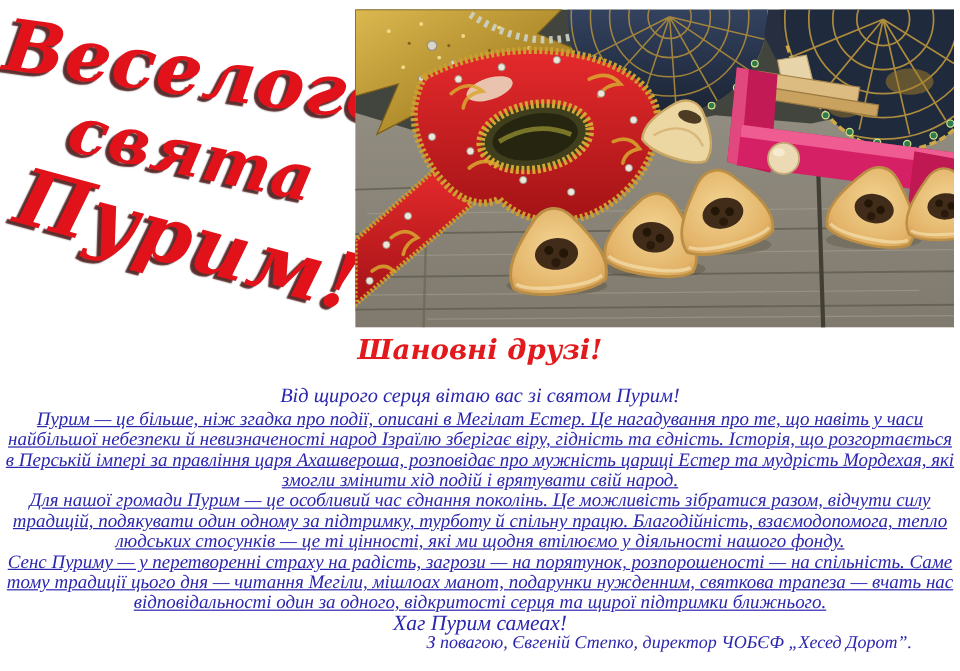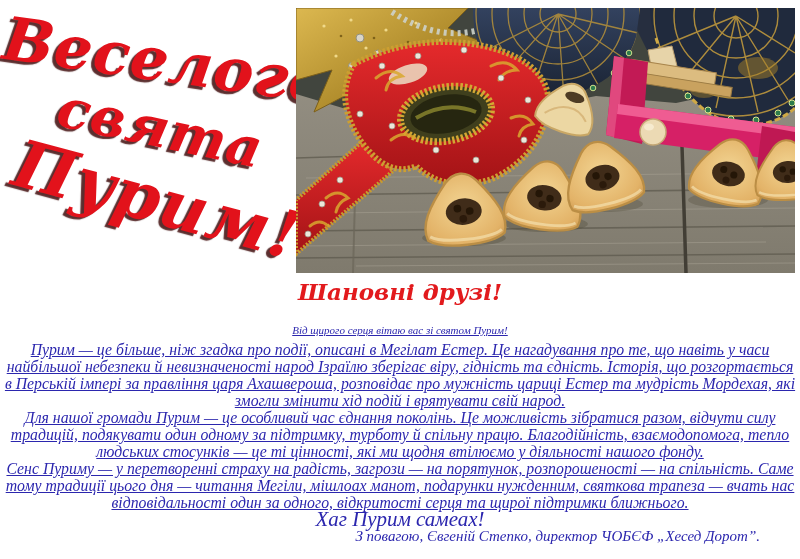--- a/index.html
+++ b/index.html
@@ -26,23 +26,23 @@
 
   
   .textblock{
     position:absolute;left:2px;top:280px;width:796px;text-align:center;
     color:#2b26ae;font-style:italic;
   }
   .heading{
     margin:0 0 2px 0;font-family:"DejaVu Serif", serif;font-style:italic;font-weight:bold;
     color:#e21a1d;font-size:23px;line-height:1.05;
   }
-  .sub{margin:17px 0 2px 0;font-size:11px;line-height:18px;text-decoration:underline;}
+  .sub{margin:17px 0 2px 0;font-size:17px;line-height:18px;}
   .para{margin:0;font-size:15.8px;line-height:17px;text-decoration:underline;}
-  .closing{margin:0;font-size:21px;line-height:17px;}
+  .closing{margin:0;font-size:18px;line-height:17px;}
   .signature{margin:0;font-size:15px;line-height:17px;text-align:right;padding-right:38px;}
 </style>
 </head>
 <body>
 
 <div class="card">
 
   <div class="banner">
     <div class="bl bl1">Веселого</div>
     <div class="bl bl2">свята</div>

